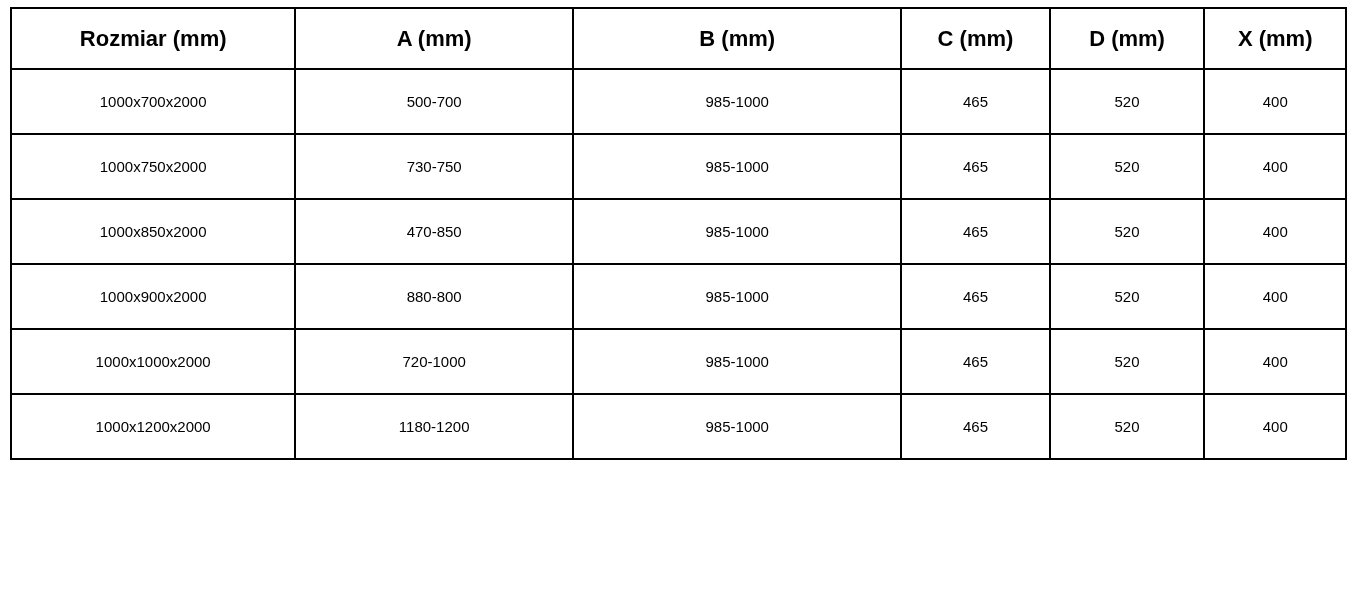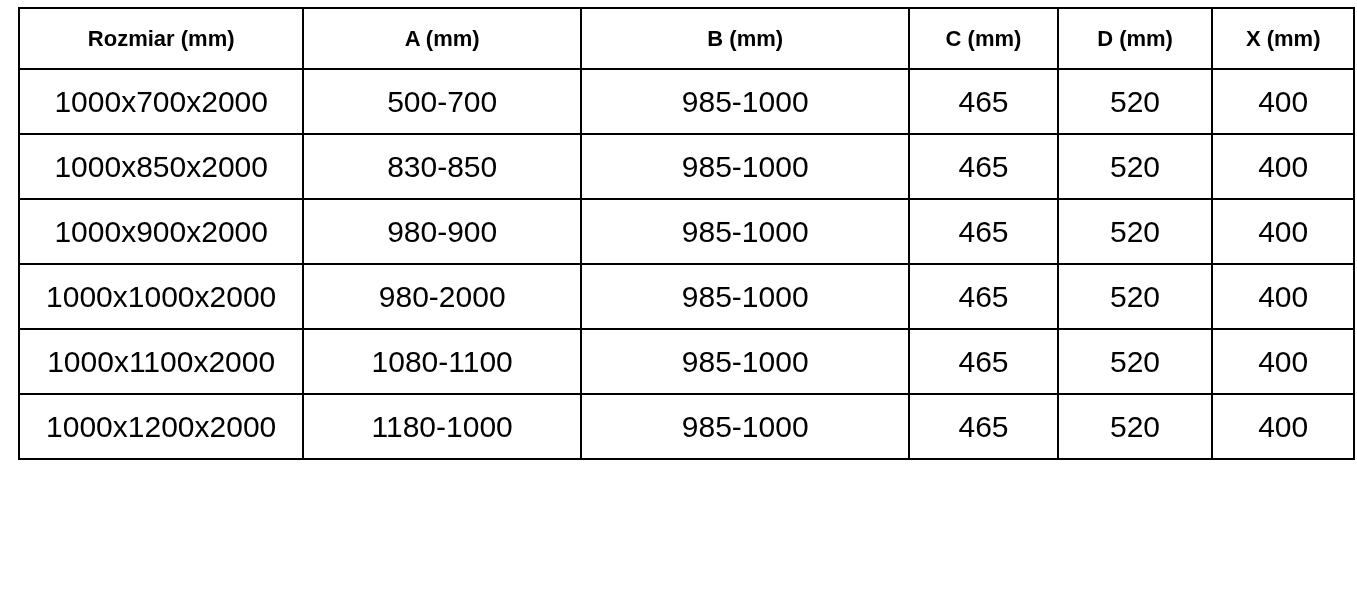--- a/index.html
+++ b/index.html
@@ -6,21 +6,21 @@
     margin: 0;
     padding: 0;
     background: #ffffff;
     font-family: "Liberation Sans", "DejaVu Sans", sans-serif;
   }
   .page {
     width: 1357px;
     height: 589px;
     background: #ffffff;
     box-sizing: border-box;
-    padding: 7px 18px;
+    padding: 7px 10px;
   }
   table.spec-table {
     border-collapse: collapse;
     width: 1337px;
     table-layout: fixed;
     color: #000000;
   }
   table.spec-table th,
   table.spec-table td {
     border: 2.5px solid #000000;
@@ -28,21 +28,21 @@
     vertical-align: middle;
     overflow: hidden;
     white-space: nowrap;
   }
   table.spec-table th {
     font-size: 22px;
     font-weight: bold;
     height: 57px;
   }
   table.spec-table td {
-    font-size: 30px;
+    font-size: 15px;
     font-weight: normal;
     height: 61px;
   }
   col.c-rozmiar { width: 21.3%; }
   col.c-a       { width: 20.8%; }
   col.c-b       { width: 24.6%; }
   col.c-c       { width: 11.1%; }
   col.c-d       { width: 11.6%; }
   col.c-x       { width: 10.6%; }
 </style>
@@ -72,54 +72,54 @@
     <tbody>
         <tr>
           <td>1000x700x2000</td>
           <td>500-700</td>
           <td>985-1000</td>
           <td>465</td>
           <td>520</td>
           <td>400</td>
         </tr>
         <tr>
+          <td>1000x750x2000</td>
+          <td>730-750</td>
+          <td>985-1000</td>
+          <td>465</td>
+          <td>520</td>
+          <td>400</td>
+        </tr>
+        <tr>
           <td>1000x850x2000</td>
-          <td>830-850</td>
+          <td>470-850</td>
           <td>985-1000</td>
           <td>465</td>
           <td>520</td>
           <td>400</td>
         </tr>
         <tr>
           <td>1000x900x2000</td>
-          <td>980-900</td>
+          <td>880-800</td>
           <td>985-1000</td>
           <td>465</td>
           <td>520</td>
           <td>400</td>
         </tr>
         <tr>
           <td>1000x1000x2000</td>
-          <td>980-2000</td>
-          <td>985-1000</td>
-          <td>465</td>
-          <td>520</td>
-          <td>400</td>
-        </tr>
-        <tr>
-          <td>1000x1100x2000</td>
-          <td>1080-1100</td>
+          <td>720-1000</td>
           <td>985-1000</td>
           <td>465</td>
           <td>520</td>
           <td>400</td>
         </tr>
         <tr>
           <td>1000x1200x2000</td>
-          <td>1180-1000</td>
+          <td>1180-1200</td>
           <td>985-1000</td>
           <td>465</td>
           <td>520</td>
           <td>400</td>
         </tr>
       </tbody>
   </table>
 </div>
 
 </body></html>

